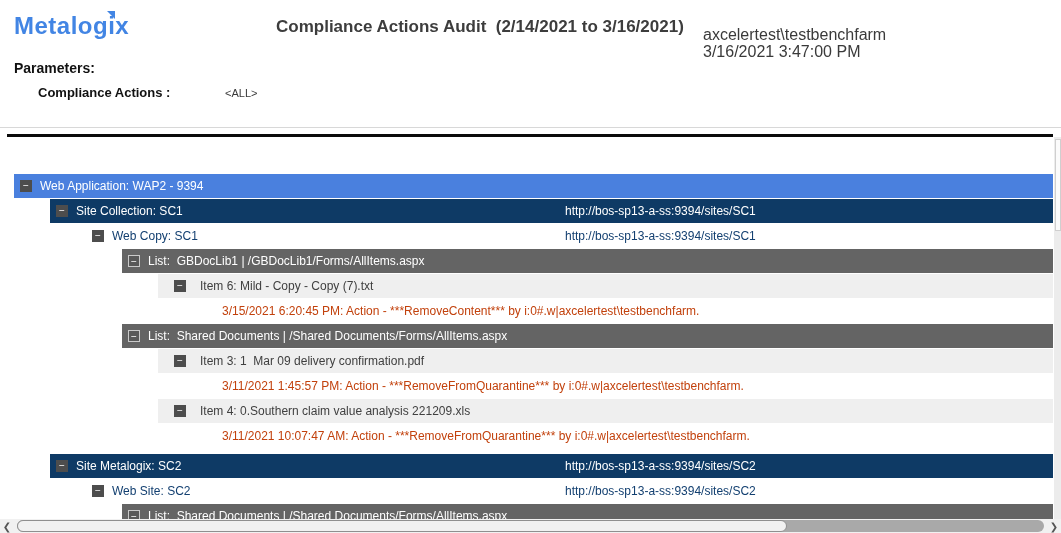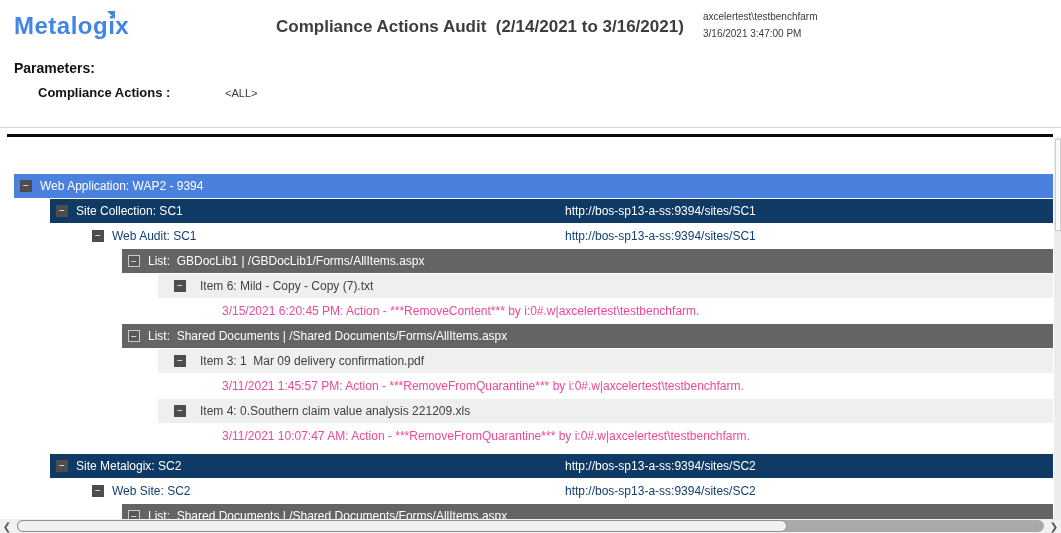--- a/index.html
+++ b/index.html
@@ -3,41 +3,41 @@
 <meta charset="utf-8">
 <style>
   html,body { margin:0; padding:0; background:#fff; font-family:"Liberation Sans", sans-serif; }
   .page { position:relative; width:1061px; height:533px; background:#ffffff; overflow:hidden; }
 
   
   .logo { position:absolute; left:14px; top:12px; font-size:24px; font-weight:bold; color:#4285e4; letter-spacing:0.5px; }
   .logo-tri { position:absolute; left:93px; top:-1px; width:0; height:0;
               border-top:8px solid #4285e4; border-left:8px solid transparent; }
   .title { position:absolute; left:276px; top:17px; font-size:17px; font-weight:bold; color:#3d3d3d; white-space:pre; }
-  .meta { position:absolute; left:703px; top:8px; font-size:10px; color:#3a3a3a; line-height:17px; }
+  .meta { position:absolute; left:703px; top:26px; font-size:16px; color:#3a3a3a; line-height:17px; }
 
   
   .params-heading { position:absolute; left:14px; top:60px; font-size:14px; font-weight:bold; color:#111; }
   .param-label { position:absolute; left:14px; top:85px; font-size:13px; font-weight:bold; color:#111;margin-left:24px; }
   .param-value { position:absolute; left:225px; top:87px; font-size:11px; color:#3a3a3a; }
 
   .rule-thin  { position:absolute; left:0; top:127px; width:1061px; height:1px; background:#d8d8d8; }
   .rule-thick { position:absolute; left:7px; top:134px; width:1046px; height:3px; background:#0a0a0a; }
 
   
   .report { position:absolute; left:0; top:174px; width:1053px; height:345px; overflow:hidden; }
   .row { position:relative; height:24px; margin-bottom:1px; display:flex; align-items:center;
          font-size:12px; white-space:pre; }
   .row.gap-before { margin-top:6px; }
   .row.webapp         { margin-left:14px;  background:#4a80de; color:#ffffff; }
   .row.sitecollection { margin-left:50px;  background:#0e3a65; color:#ffffff; }
   .row.website        { margin-left:86px;  background:transparent; color:#123f70; }
   .row.list           { margin-left:122px; background:#646464; color:#ffffff; }
   .row.item           { margin-left:158px; background:#efefef; color:#404040; }
-  .row.action         { margin-left:222px; background:transparent; color:#ec4899; }
+  .row.action         { margin-left:222px; background:transparent; color:#c2410c; }
 
   .minusbox { width:12px; height:12px; margin:0 8px 0 6px; background:#4d4d4d; color:#fff;
               font-size:10px; line-height:11px; text-align:center; flex:0 0 12px;
               box-sizing:border-box; cursor:pointer; }
   .row.list .minusbox { border:1px solid #c9c9c9; background:#585858; }
   .row.item .minusbox { margin:0 14px 0 16px; }
 
   .url { position:absolute; }
   .row.sitecollection .url { left:515px; }
   .row.website .url { left:479px; }
@@ -72,21 +72,21 @@
   <div class="params-heading">Parameters:</div>
   <div class="param-label">Compliance Actions :</div>
   <div class="param-value">&lt;ALL&gt;</div>
 
   <div class="rule-thin"></div>
   <div class="rule-thick"></div>
 
   <div class="report" id="report">
       <div class="row webapp"><span class="minusbox">−</span><span class="label">Web Application: WAP2 - 9394</span></div>
       <div class="row sitecollection"><span class="minusbox">−</span><span class="label">Site Collection: SC1</span><span class="url">http://bos-sp13-a-ss:9394/sites/SC1</span></div>
-      <div class="row website"><span class="minusbox">−</span><span class="label">Web Audit: SC1</span><span class="url">http://bos-sp13-a-ss:9394/sites/SC1</span></div>
+      <div class="row website"><span class="minusbox">−</span><span class="label">Web Copy: SC1</span><span class="url">http://bos-sp13-a-ss:9394/sites/SC1</span></div>
       <div class="row list"><span class="minusbox">−</span><span class="label">List:  GBDocLib1 | /GBDocLib1/Forms/AllItems.aspx</span></div>
       <div class="row item"><span class="minusbox">−</span><span class="label">Item 6: Mild - Copy - Copy (7).txt</span></div>
       <div class="row action"><span class="label">3/15/2021 6:20:45 PM: Action - ***RemoveContent*** by i:0#.w|axcelertest\testbenchfarm.</span></div>
       <div class="row list"><span class="minusbox">−</span><span class="label">List:  Shared Documents | /Shared Documents/Forms/AllItems.aspx</span></div>
       <div class="row item"><span class="minusbox">−</span><span class="label">Item 3: 1  Mar 09 delivery confirmation.pdf</span></div>
       <div class="row action"><span class="label">3/11/2021 1:45:57 PM: Action - ***RemoveFromQuarantine*** by i:0#.w|axcelertest\testbenchfarm.</span></div>
       <div class="row item"><span class="minusbox">−</span><span class="label">Item 4: 0.Southern claim value analysis 221209.xls</span></div>
       <div class="row action"><span class="label">3/11/2021 10:07:47 AM: Action - ***RemoveFromQuarantine*** by i:0#.w|axcelertest\testbenchfarm.</span></div>
       <div class="row sitecollection gap-before"><span class="minusbox">−</span><span class="label">Site Metalogix: SC2</span><span class="url">http://bos-sp13-a-ss:9394/sites/SC2</span></div>
       <div class="row website"><span class="minusbox">−</span><span class="label">Web Site: SC2</span><span class="url">http://bos-sp13-a-ss:9394/sites/SC2</span></div>

